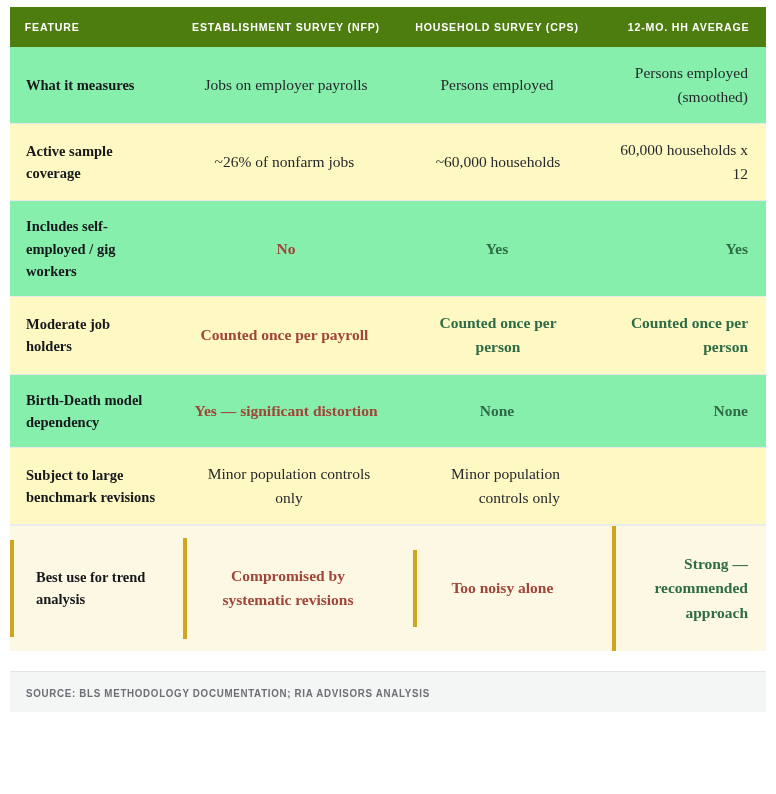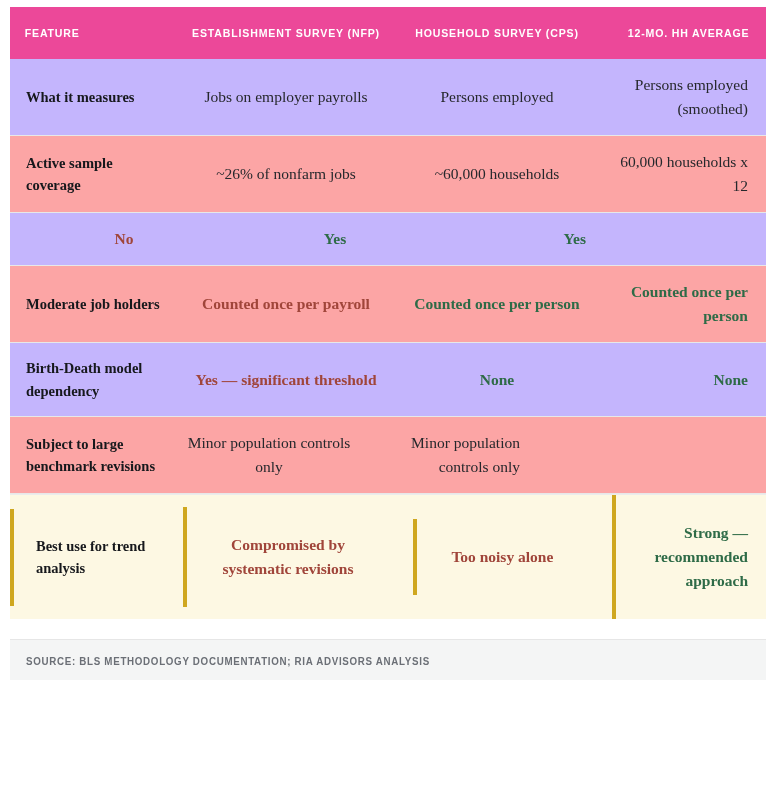--- a/index.html
+++ b/index.html
@@ -16,22 +16,22 @@
     position: relative;
     width: 776px;
     height: 794px;
     background: #ffffff;
     padding: 7px 10px 0 10px;
   }
 
   
   .table-header {
     display: flex;
-    background: #ec4899;
-    height: 52px;
+    background: #4d7c0f;
+    height: 40px;
     align-items: center;
     justify-content: space-between;
   }
   .table-header .hcell {
     font-family: "Liberation Sans Narrow", "Liberation Sans", sans-serif;
     font-weight: 700;
     font-size: 11.5px;
     letter-spacing: 0.9px;
     color: #ffffff;
     text-transform: uppercase;
@@ -44,22 +44,22 @@
   .hcell.c2 { width: 194px; text-align: center; transform-origin: center center; }
   .hcell.c3 { width: 172px; text-align: right; padding-right: 18px;
               transform-origin: right center; }
 
   
   .row {
     display: flex;
     align-items: center;
     border-bottom: 1px solid #e8e8e8;
   }
-  .row.odd  { background: #c4b5fd; }
-  .row.even { background: #fca5a5; }
+  .row.odd  { background: #86efac; }
+  .row.even { background: #fef9c3; gap: 20px; }
 
   .row.highlight {
     background: #fdf8e3;
     border-bottom: none;
     border-top: 1px solid #ececec;
     gap: 28px;
   }
 
   .cell {
     padding: 14px 0;
@@ -132,33 +132,34 @@
         <div class="cell c2"><span class="plain">Persons employed</span></div>
         <div class="cell c3"><span class="plain">Persons employed (smoothed)</span></div>
       </div>
       <div class="row even">
         <div class="cell c0">Active sample coverage</div>
         <div class="cell c1"><span class="plain">~26% of nonfarm jobs</span></div>
         <div class="cell c2"><span class="plain">~60,000 households</span></div>
         <div class="cell c3"><span class="plain">60,000 households x 12</span></div>
       </div>
       <div class="row odd">
+        <div class="cell c0">Includes self-employed / gig workers</div>
         <div class="cell c1"><span class="neg">No</span></div>
         <div class="cell c2"><span class="pos">Yes</span></div>
         <div class="cell c3"><span class="pos">Yes</span></div>
       </div>
       <div class="row even">
         <div class="cell c0">Moderate job holders</div>
         <div class="cell c1"><span class="neg">Counted once per payroll</span></div>
         <div class="cell c2"><span class="pos">Counted once per person</span></div>
         <div class="cell c3"><span class="pos">Counted once per person</span></div>
       </div>
       <div class="row odd">
         <div class="cell c0">Birth-Death model dependency</div>
-        <div class="cell c1"><span class="neg">Yes — significant threshold</span></div>
+        <div class="cell c1"><span class="neg">Yes — significant distortion</span></div>
         <div class="cell c2"><span class="pos">None</span></div>
         <div class="cell c3"><span class="pos">None</span></div>
       </div>
       <div class="row even">
         <div class="cell c0">Subject to large benchmark revisions</div>
         <div class="cell c2"><span class="plain">Minor population controls only</span></div>
         <div class="cell c3"><span class="plain">Minor population controls only</span></div>
       </div>
       <div class="row highlight">
         <div class="cell c0">Best use for trend analysis</div>

